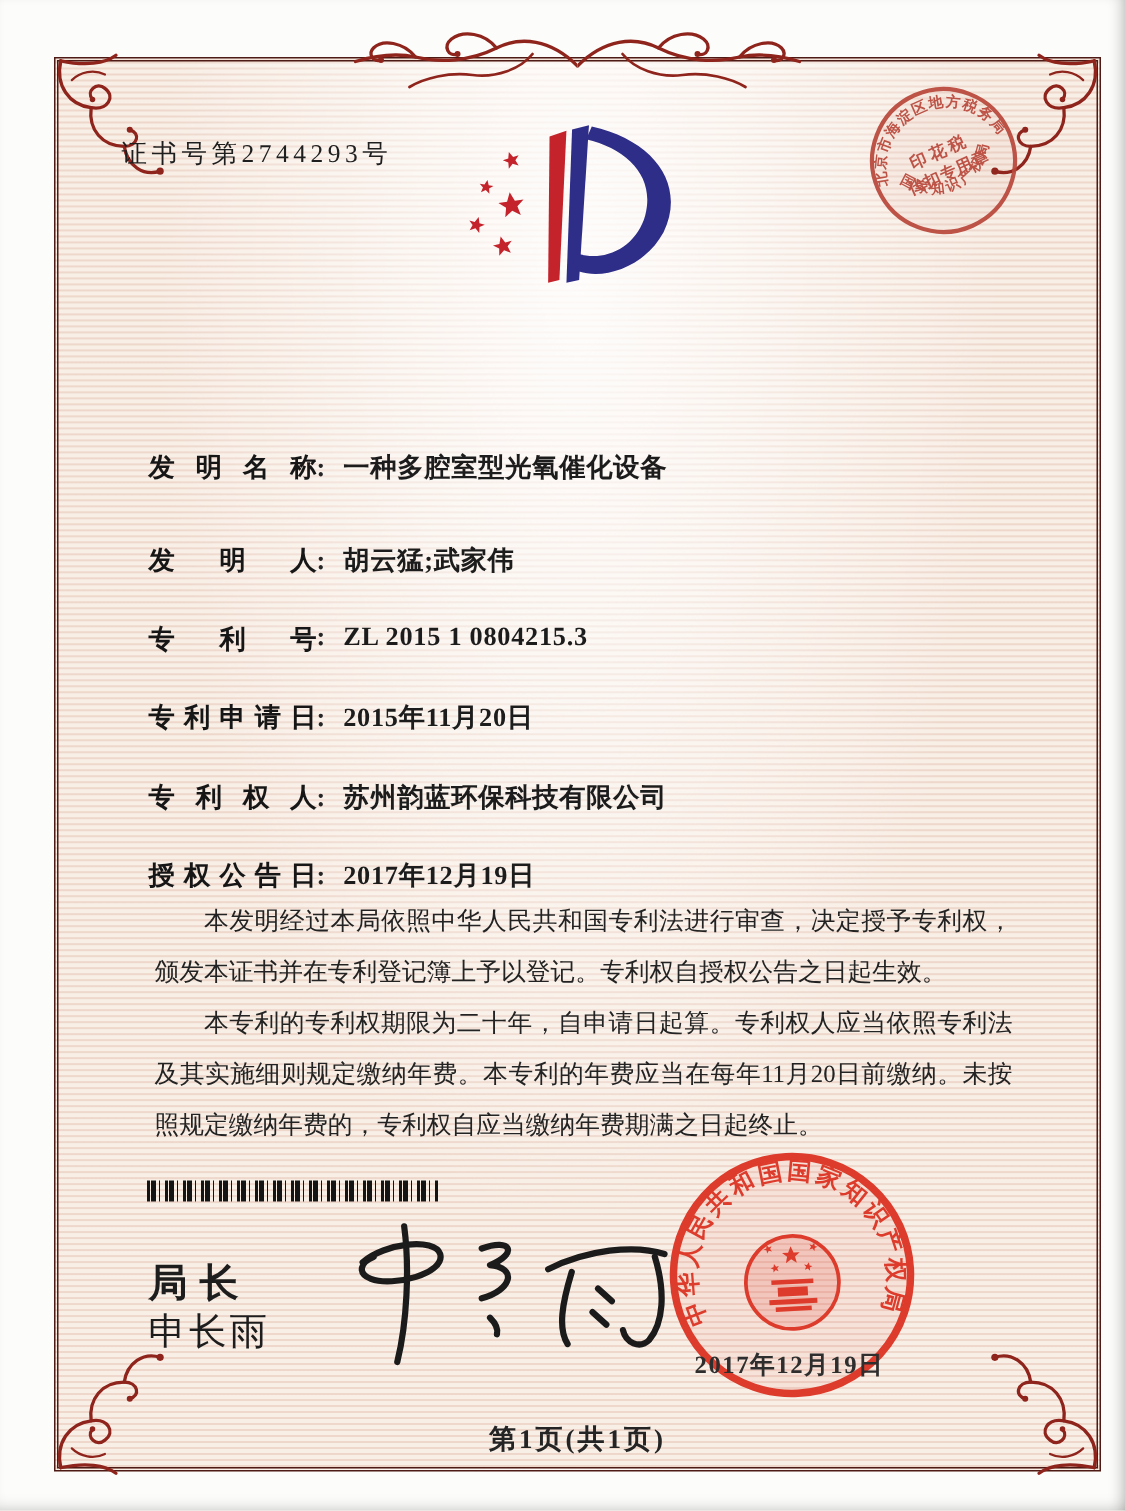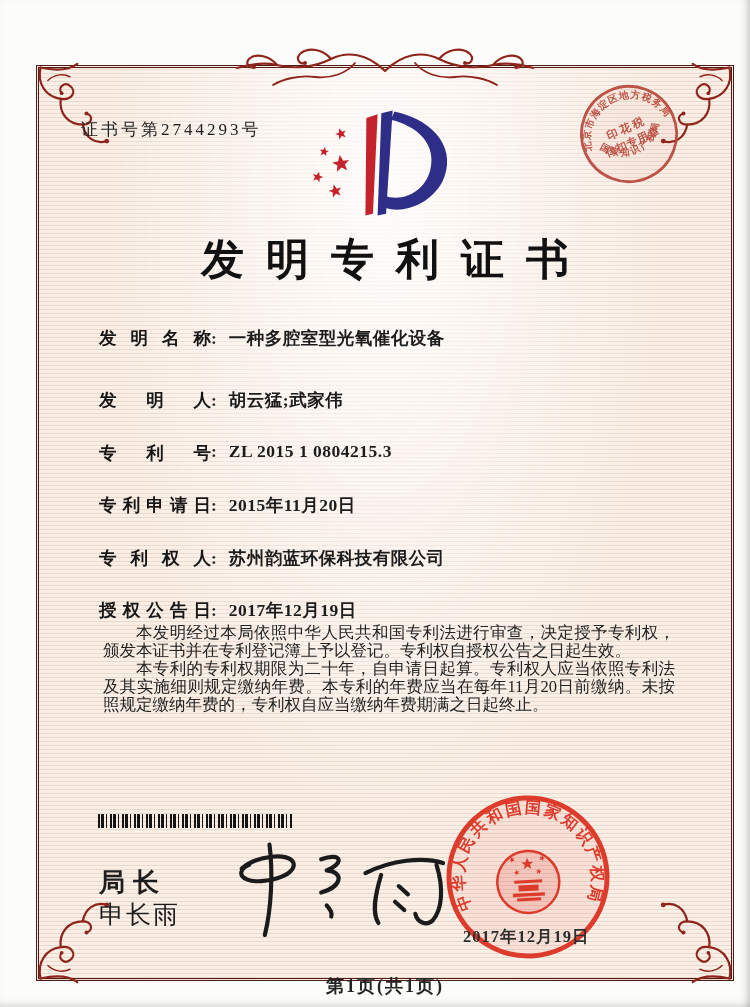--- a/index.html
+++ b/index.html
@@ -4,41 +4,41 @@
 <style>
   html,body{margin:0;padding:0;}
   body{width:750px;height:1007px;font-family:"Liberation Serif","DejaVu Serif",serif;color:#262626;}
   .photo{position:relative;width:750px;height:1007px;background:#fcfcfa;overflow:hidden;
          box-shadow:inset -8px 0 10px -7px rgba(0,0,0,.28), inset 0 -8px 10px -7px rgba(0,0,0,.18);}
   .cert{position:absolute;left:36px;top:38px;right:16px;bottom:26px;
         border:3px double #4d1a15;
         background-color:#f8efe6;
         background-image:
           radial-gradient(ellipse at 50% 14%, rgba(255,255,255,.88), rgba(255,255,255,0) 58%),
-          repeating-linear-gradient(0deg, rgba(216,158,140,.30) 0px, rgba(216,158,140,.30) 1px, rgba(255,255,255,0) 1px, rgba(255,255,255,0) 4px); margin-top: 27px;}
+          repeating-linear-gradient(0deg, rgba(216,158,140,.30) 0px, rgba(216,158,140,.30) 1px, rgba(255,255,255,0) 1px, rgba(255,255,255,0) 4px);}
   .corner{position:absolute;width:92px;height:92px;pointer-events:none;}
   .corner.bl{left:-4px;bottom:-6px;}
   .corner.tl{left:-4px;top:-6px;transform:scaleY(-1);}
   .corner.tr{right:-4px;top:-6px;transform:scale(-1,-1);}
   .corner.br{right:-4px;bottom:-6px;transform:scaleX(-1);}
   .top-ornament{position:absolute;left:50%;top:-27px;transform:translateX(-50%);width:300px;height:54px;}
   .cert-no{position:absolute;left:42px;top:50px;font-size:17px;letter-spacing:3px;color:#1e1e1e;}
   .logo{position:absolute;left:238px;top:34px;width:205px;height:122px;}
   .tax-stamp{position:absolute;left:534px;top:10px;width:112px;height:112px;transform:rotate(-24deg);opacity:.92;}
   .title{position:absolute;left:0;right:0;top:163px;text-align:center;
          font-family:"Liberation Sans","DejaVu Sans",sans-serif;font-weight:700;
          font-size:43px;letter-spacing:22px;text-indent:22px;color:#111;}
   .fields{position:absolute;left:60px;right:50px;top:0;height:0;}
   .frow{position:absolute;left:0;right:0;font-size:17.5px;white-space:nowrap;}
   .flabel{display:inline-block;width:112px;text-align:justify;text-align-last:justify;
           font-weight:700;color:#161616;vertical-align:top;}
   .fcolon{display:inline-block;font-weight:700;margin-right:12px;}
   .fvalue{font-weight:700;color:#1c1c1c;letter-spacing:.5px;}
   .r0{top:258px;}.r1{top:320px;}.r2{top:373px;}.r3{top:425px;}.r4{top:478px;}.r5{top:530px;}
-  .body-text{position:absolute;left:64px;right:56px;top:556px;font-size:16.5px;line-height:18px;
+  .body-text{position:absolute;left:64px;right:56px;top:556px;font-size:16.5px;line-height:34px;
              color:#232323;text-align:justify;font-style:normal;}
   .body-text p{margin:0;text-indent:2em;}
   .barcode{position:absolute;left:59px;top:746px;width:194px;height:14px;
            background:repeating-linear-gradient(90deg,#141414 0 2px,transparent 2px 3px,#141414 3px 6px,transparent 6px 8px,#141414 8px 9px,transparent 9px 12px);}
   .director-label{position:absolute;left:60px;top:797px;font-size:26px;letter-spacing:8px;font-weight:600;color:#1d1d1d;}
   .director-name{position:absolute;left:60px;top:830px;font-size:25px;letter-spacing:2px;font-weight:400;color:#1d1d1d;}
   .signature{position:absolute;left:188px;top:760px;width:240px;height:118px;}
   .seal{position:absolute;left:404px;top:724px;width:170px;height:170px;transform:rotate(-3deg);}
   .seal-date{position:absolute;left:424px;top:858px;font-size:16.5px;font-weight:600;letter-spacing:1px;color:#2e2e2e;}
   .footer{position:absolute;left:0;right:0;top:906px;text-align:center;font-size:18px;
@@ -127,21 +127,20 @@
       <text font-size="10.5" fill="#b8473a" font-weight="bold" letter-spacing="1">
         <textPath href="#taxTop" startOffset="50%" text-anchor="middle">北京市海淀区地方税务局</textPath>
       </text>
       <text font-size="10" fill="#b8473a" font-weight="bold" letter-spacing="2">
         <textPath href="#taxBottom" startOffset="50%" text-anchor="middle">国家知识产权局</textPath>
       </text>
       <text x="60" y="57" text-anchor="middle" font-size="12" font-weight="bold" fill="#b8473a" letter-spacing="3">印花税</text>
       <text x="60" y="73" text-anchor="middle" font-size="11.5" font-weight="bold" fill="#b8473a" letter-spacing="1">代扣专用章</text>
     </svg>
 
-    <div class="title">发明专利证书</div>
 
     <div class="fields">
       <div class="frow r0">
         <span class="flabel">发明名称</span><span class="fcolon">:</span><span class="fvalue">一种多腔室型光氧催化设备</span>
       </div>
       <div class="frow r1">
         <span class="flabel">发明人</span><span class="fcolon">:</span><span class="fvalue">胡云猛;武家伟</span>
       </div>
       <div class="frow r2">
         <span class="flabel">专利号</span><span class="fcolon">:</span><span class="fvalue">ZL 2015 1 0804215.3</span>

